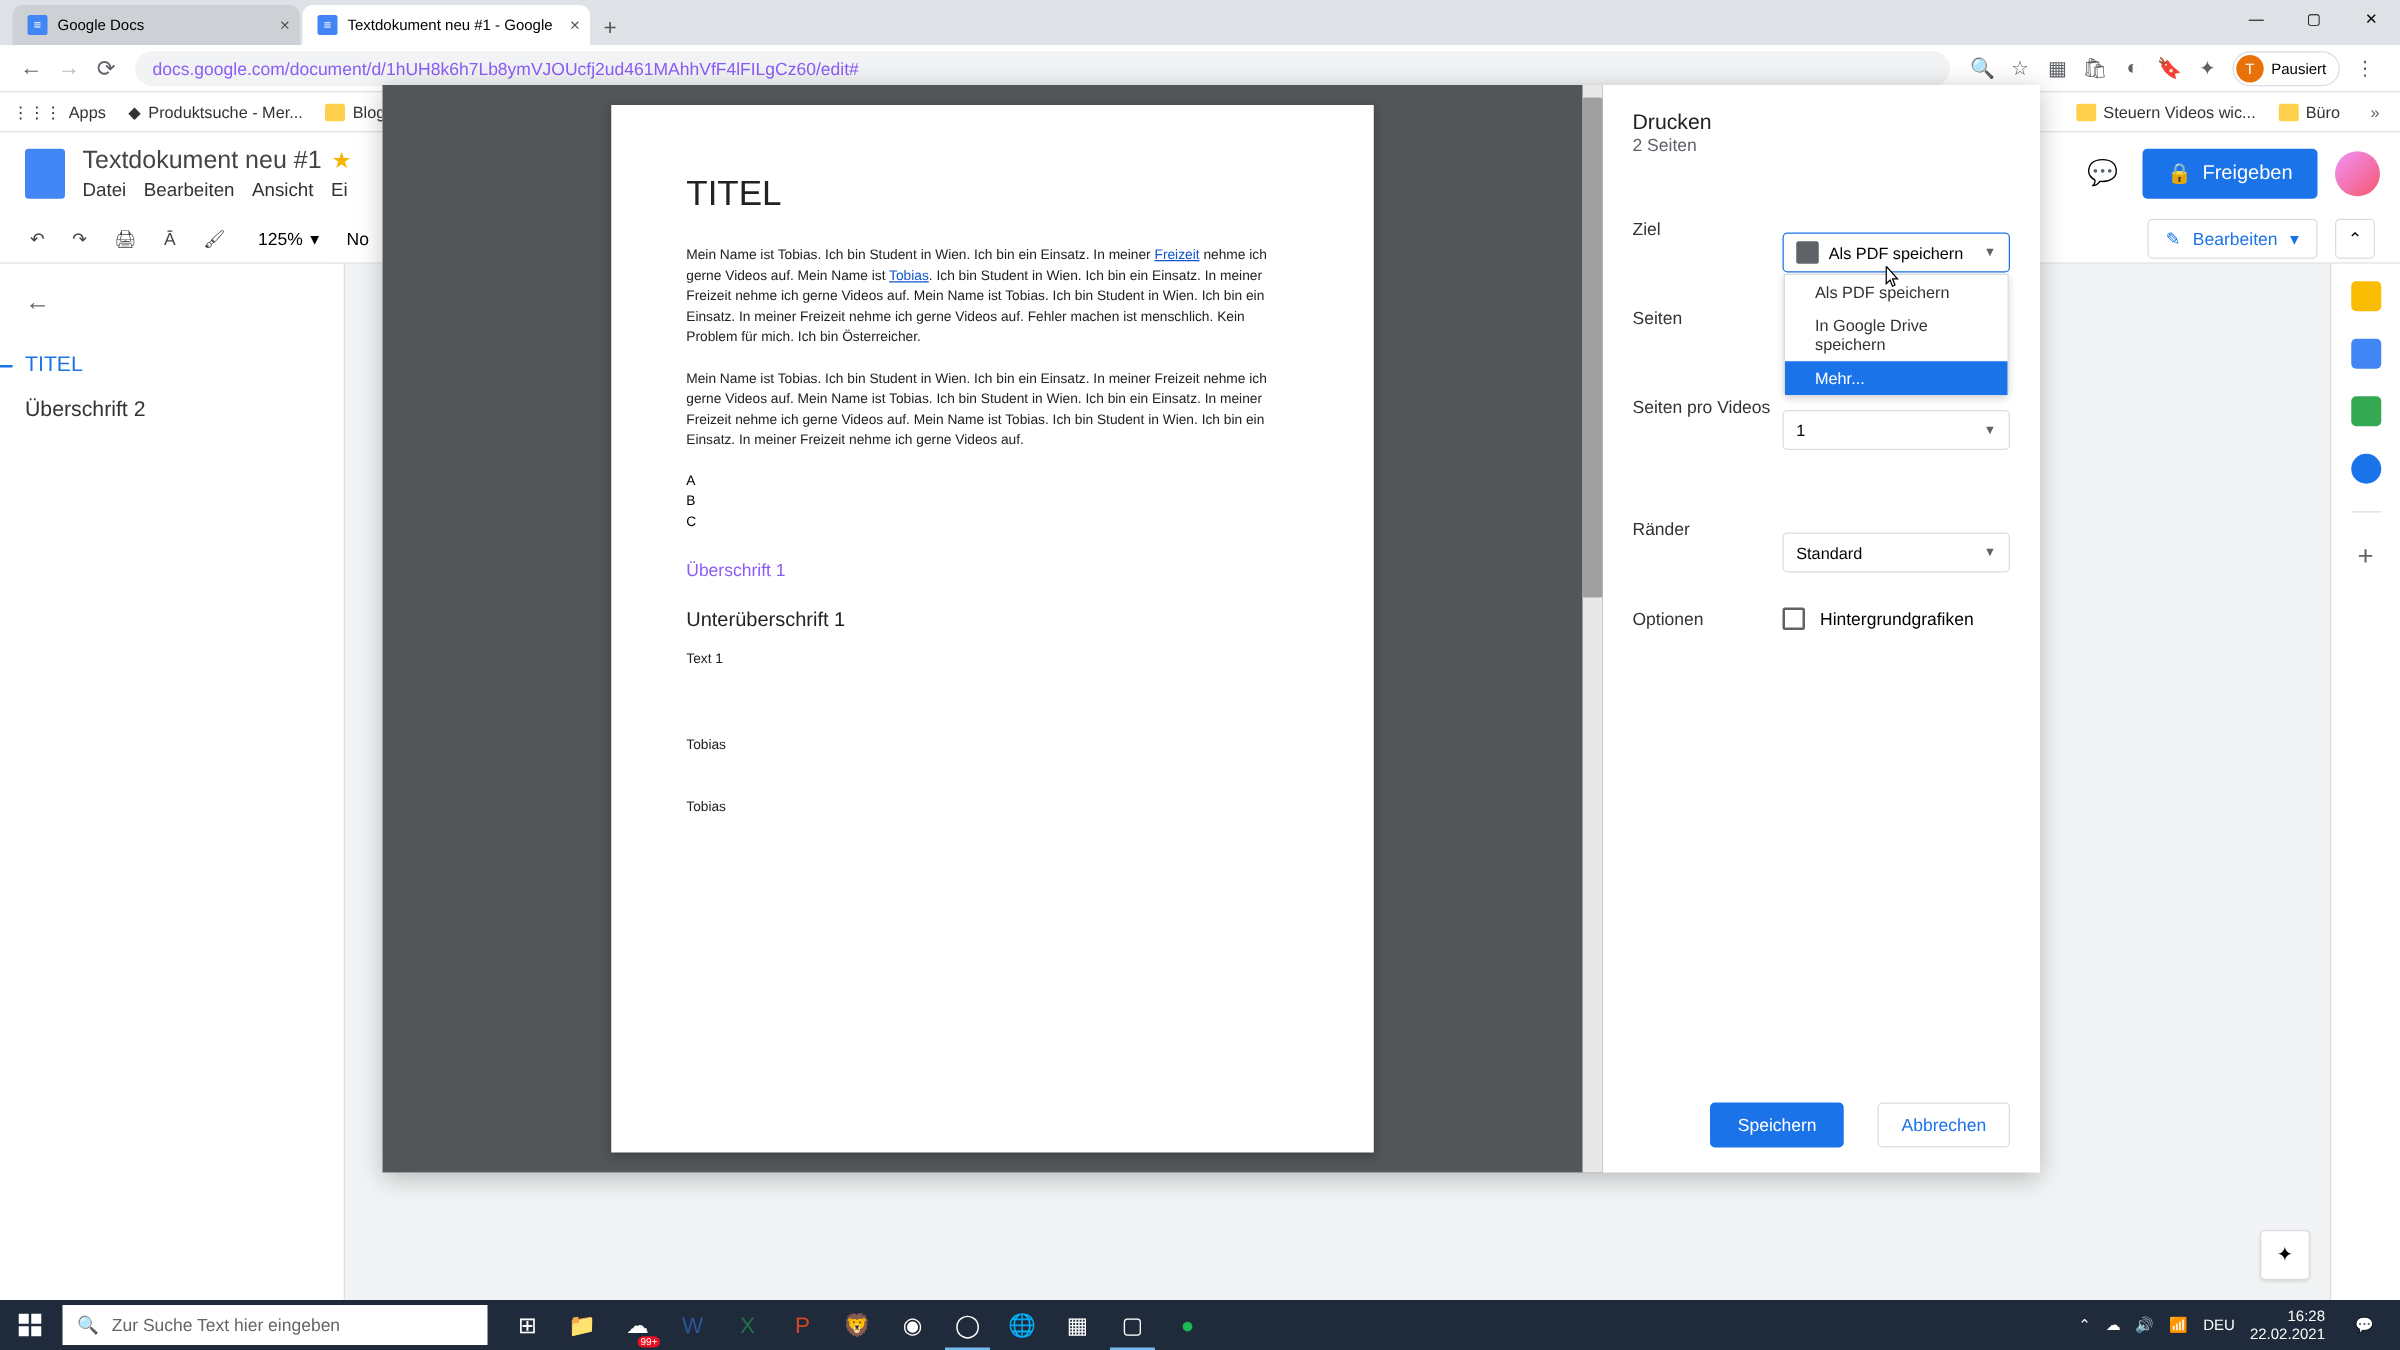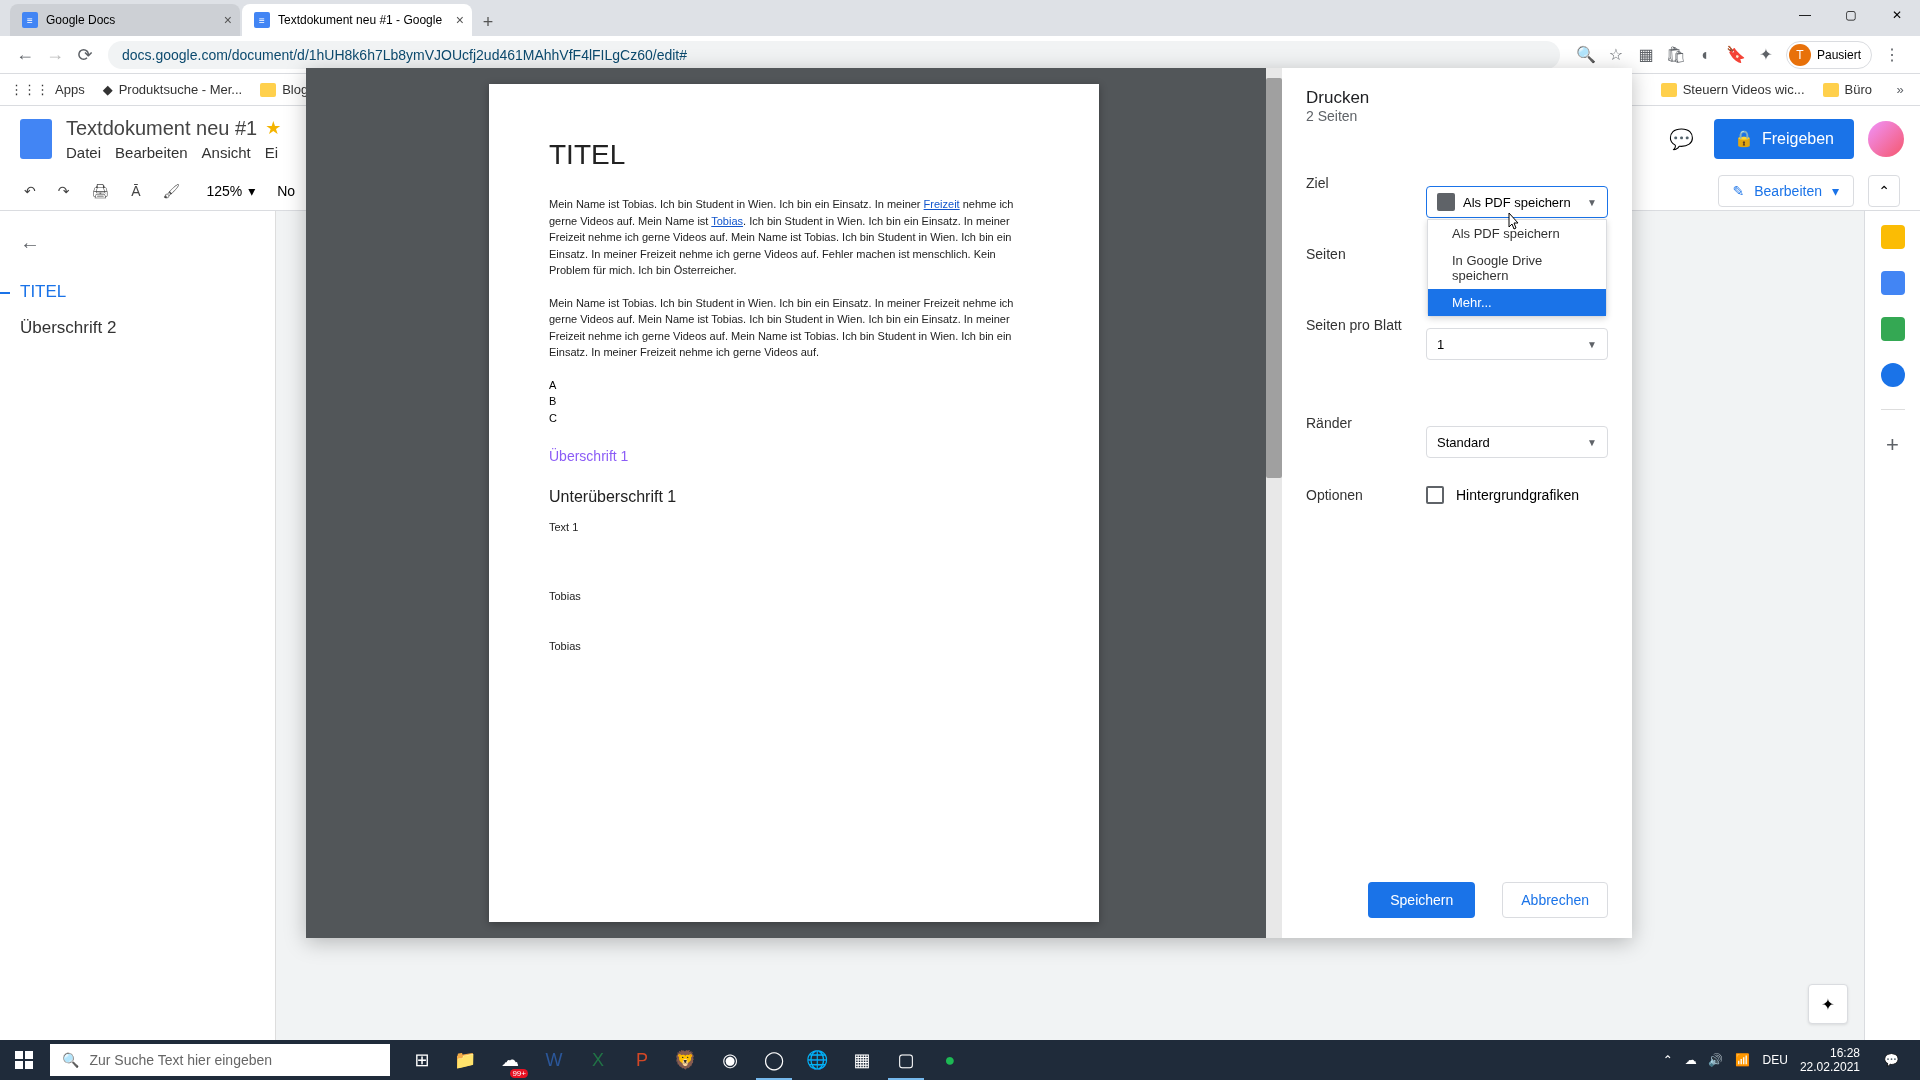--- a/index.html
+++ b/index.html
@@ -12,21 +12,21 @@
 .tab.inactive { background: #cdd0d5; }
 .tab-favicon { width: 16px; height: 16px; margin-right: 8px; background: #4285f4; border-radius: 2px; display: flex; align-items: center; justify-content: center; color: #fff; font-size: 10px; }
 .tab-close { position: absolute; right: 8px; font-size: 14px; color: #555; }
 .new-tab { width: 28px; height: 28px; display: flex; align-items: center; justify-content: center; font-size: 18px; color: #555; }
 .window-controls { position: absolute; right: 0; top: 0; display: flex; }
 .win-btn { width: 46px; height: 30px; display: flex; align-items: center; justify-content: center; font-size: 12px; }
 
 .addr-bar { height: 38px; background: #fff; display: flex; align-items: center; padding: 0 10px; border-bottom: 1px solid #dadce0; }
 .nav-btn { width: 30px; height: 30px; display: flex; align-items: center; justify-content: center; color: #5f6368; font-size: 18px; }
 .nav-btn.disabled { color: #bbb; }
-.addr-input-wrap { flex: 1; height: 28px; background: #f1f3f4; border-radius: 14px; display: flex; align-items: center; padding: 0 14px; margin: 4px 8px; font-size: 14px; color: #0c4a6e; }
+.addr-input-wrap { flex: 1; height: 28px; background: #f1f3f4; border-radius: 14px; display: flex; align-items: center; padding: 0 14px; margin: 4px 8px; font-size: 14px; color: #8b5cf6; }
 .addr-icons { display: flex; align-items: center; gap: 10px; padding: 0 8px; }
 .addr-icon { width: 20px; height: 20px; display: flex; align-items: center; justify-content: center; color: #5f6368; }
 .profile-chip { display: flex; align-items: center; height: 28px; border: 1px solid #dadce0; border-radius: 14px; padding: 0 10px 0 2px; font-size: 12px; gap: 6px; }
 .profile-avatar { width: 22px; height: 22px; border-radius: 50%; background: #e8710a; color: #fff; display: flex; align-items: center; justify-content: center; font-size: 12px; }
 
 .bookmark-bar { height: 32px; background: #fff; display: flex; align-items: center; padding: 0 10px; border-bottom: 1px solid #dadce0; font-size: 13px; gap: 18px; }
 .bookmark-item { display: flex; align-items: center; gap: 6px; color: #333; }
 .bookmark-folder { width: 16px; height: 14px; background: #ffd04c; border-radius: 2px; }
 .bookmark-right { margin-left: auto; display: flex; gap: 18px; align-items: center; }
 
@@ -304,21 +304,21 @@
         </div>
       </div>
     </div>
 
     <div class="setting-row">
       <div class="setting-label">Seiten</div>
       <div class="setting-control"></div>
     </div>
 
     <div class="setting-row">
-      <div class="setting-label">Seiten pro Blatt</div>
+      <div class="setting-label">Seiten pro Videos</div>
       <div class="setting-control">
         <div class="select-box">
           <span>1</span>
           <span class="select-caret">▼</span>
         </div>
       </div>
     </div>
 
     <div class="setting-row">
       <div class="setting-label">Ränder</div>

